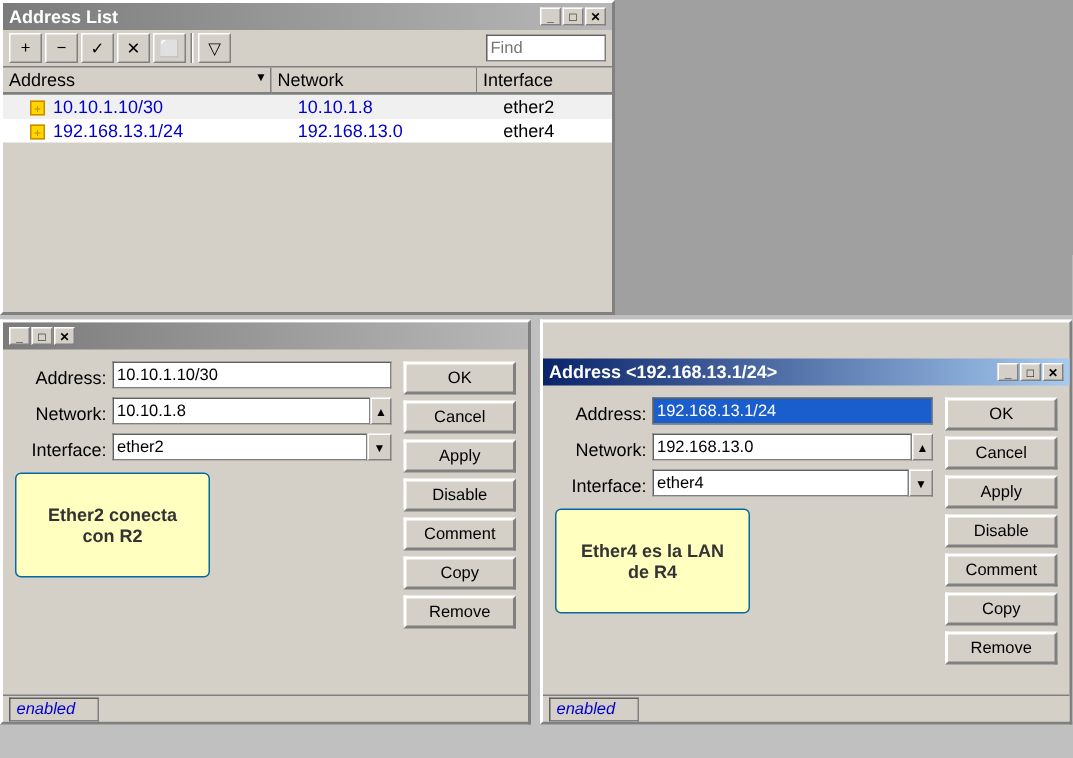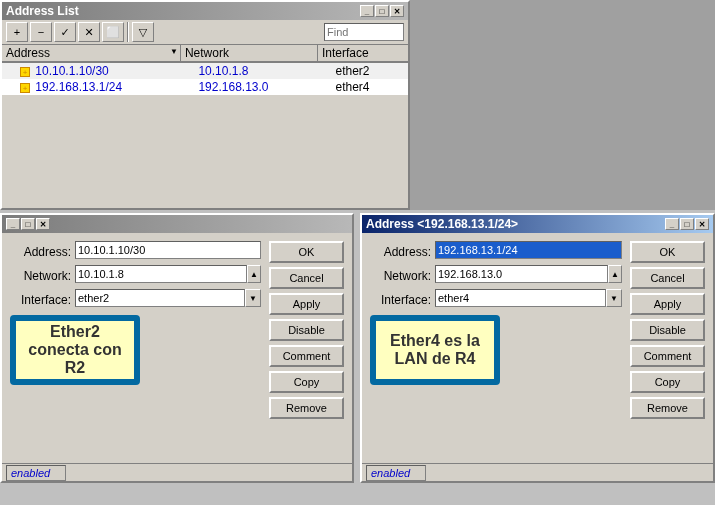--- a/index.html
+++ b/index.html
@@ -224,26 +224,26 @@
       border-left-color: #ffffff;
       display: flex;
       align-items: center;
       justify-content: center;
       cursor: pointer;
       font-size: 8px;
     }
 
     .tooltip-box {
       background: #ffffc0;
-      border: 6px solid #0369a1;
+      border: 1px solid #0369a1;
       padding: 6px 10px;
       border-radius: 4px;
       text-align: center;
       font-weight: bold;
-      font-size: 16px;
+      font-size: 12px;
       color: #333;
       width: 130px;
       height: 70px;
       display: flex;
       align-items: center;
       justify-content: center;
       margin-top: 8px;
     }
 
     .buttons-section {
@@ -302,20 +302,21 @@
       top: 0;
       left: 410px;
       right: 0;
       height: 210px;
       background: #a0a0a0;
     }
 
     
     .title-bar-active {
       background: linear-gradient(to right, #0a246a, #a6caf0);
+      margin-top: 24px;
     }
 
     .title-bar-inactive {
       background: linear-gradient(to right, #7b7b7b, #b8b8b8);
       gap: 43px;
     }
   </style>
 </head>
 <body>
 

